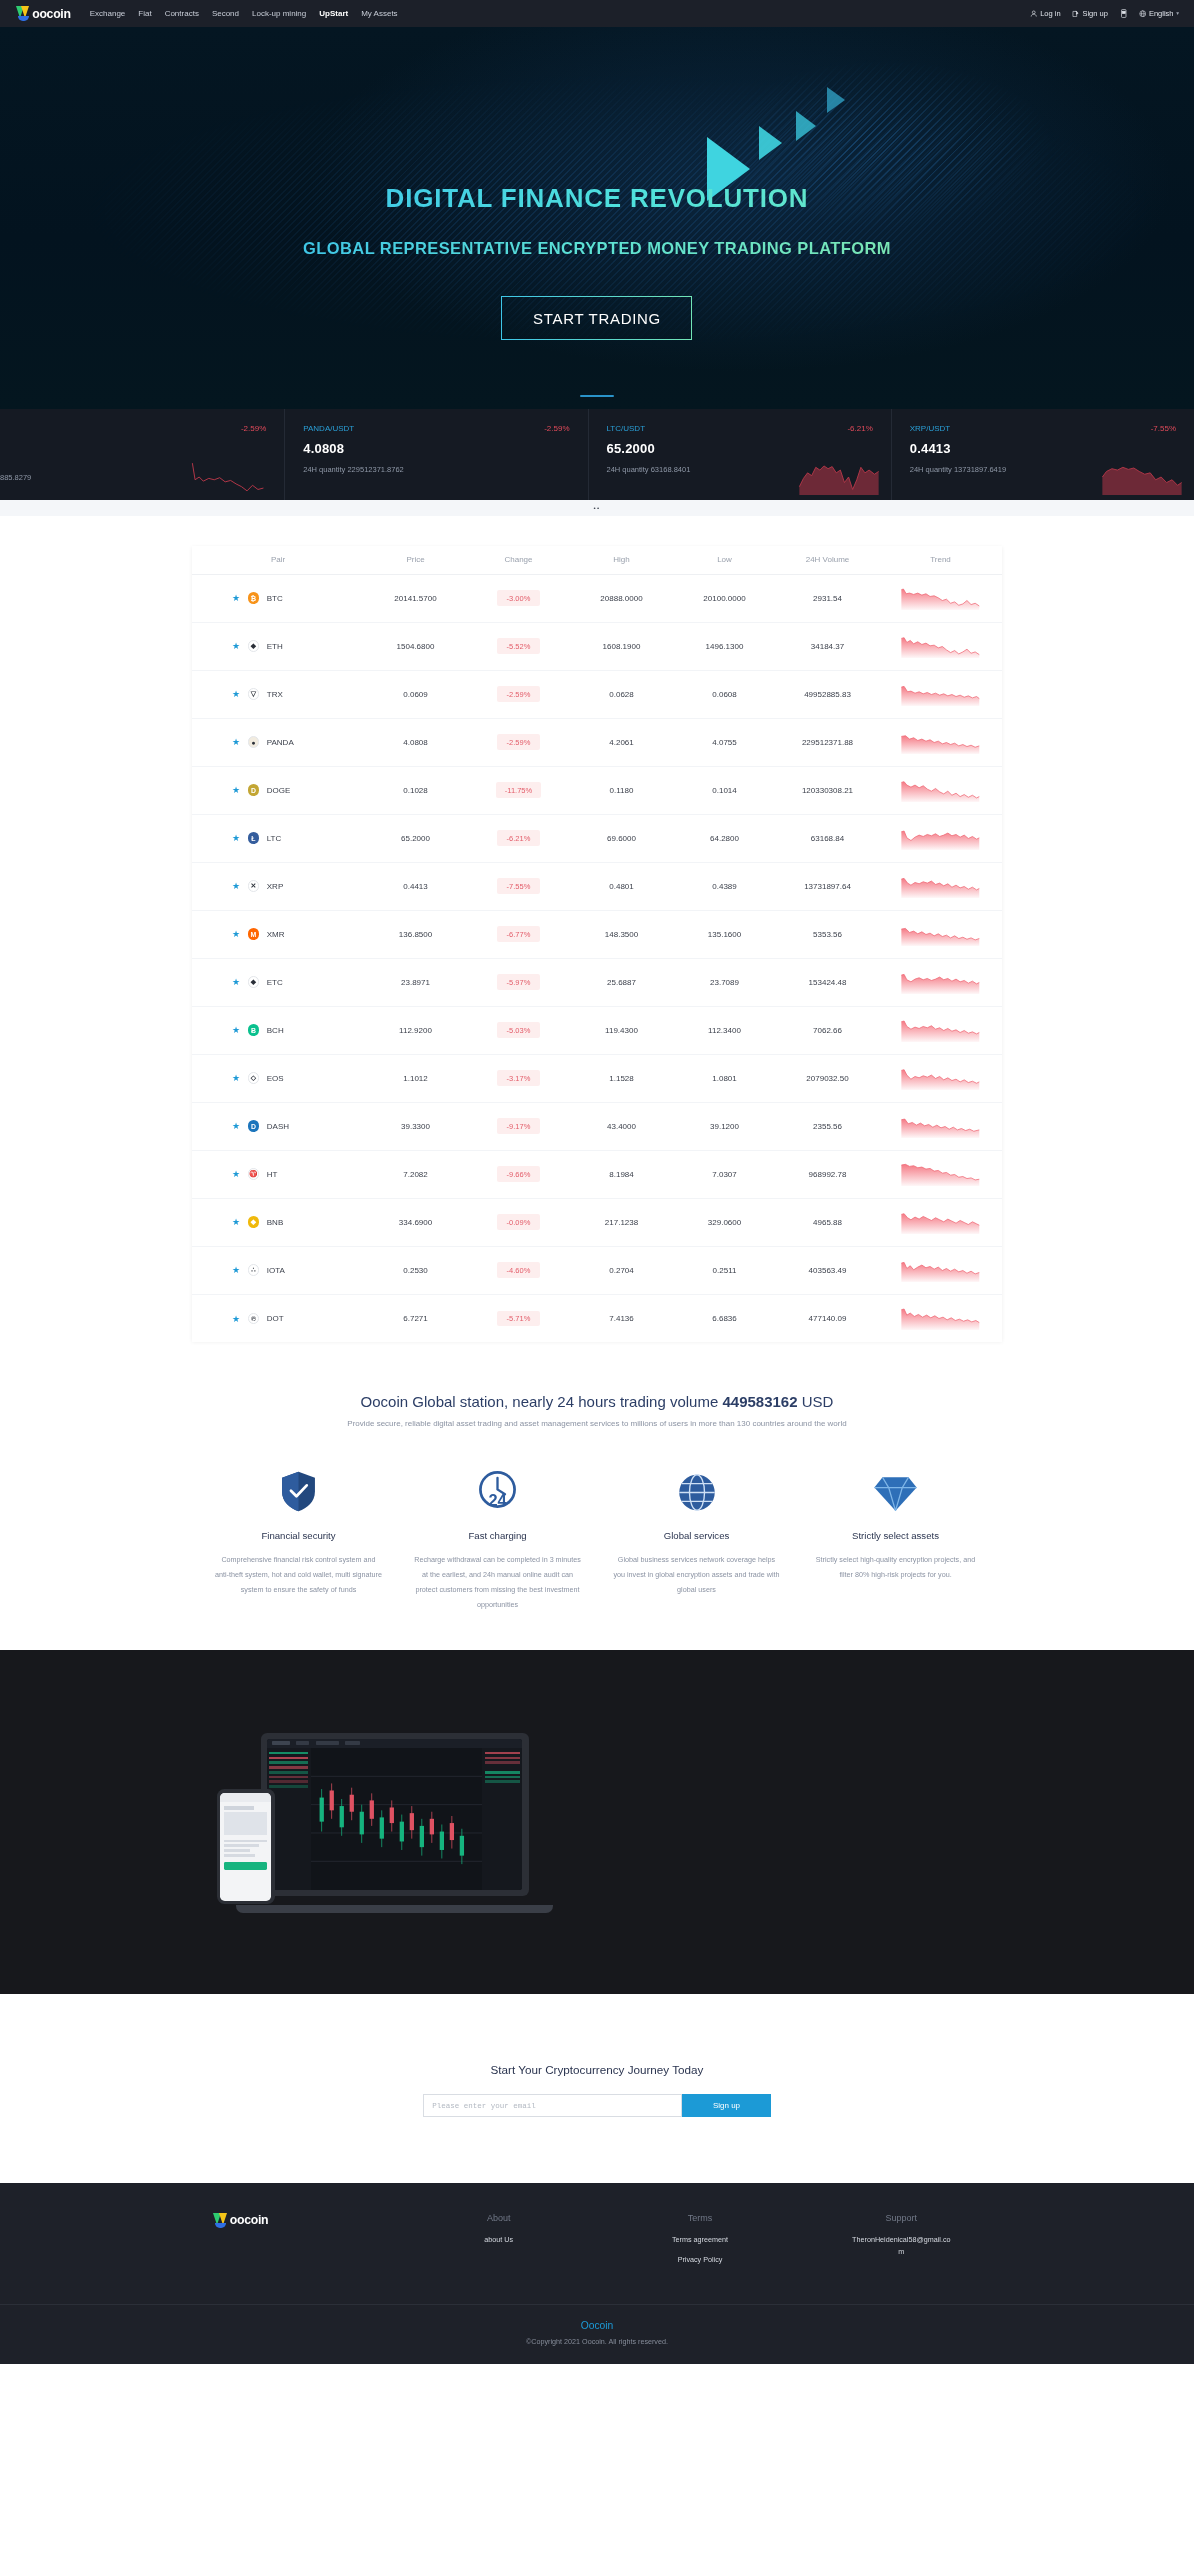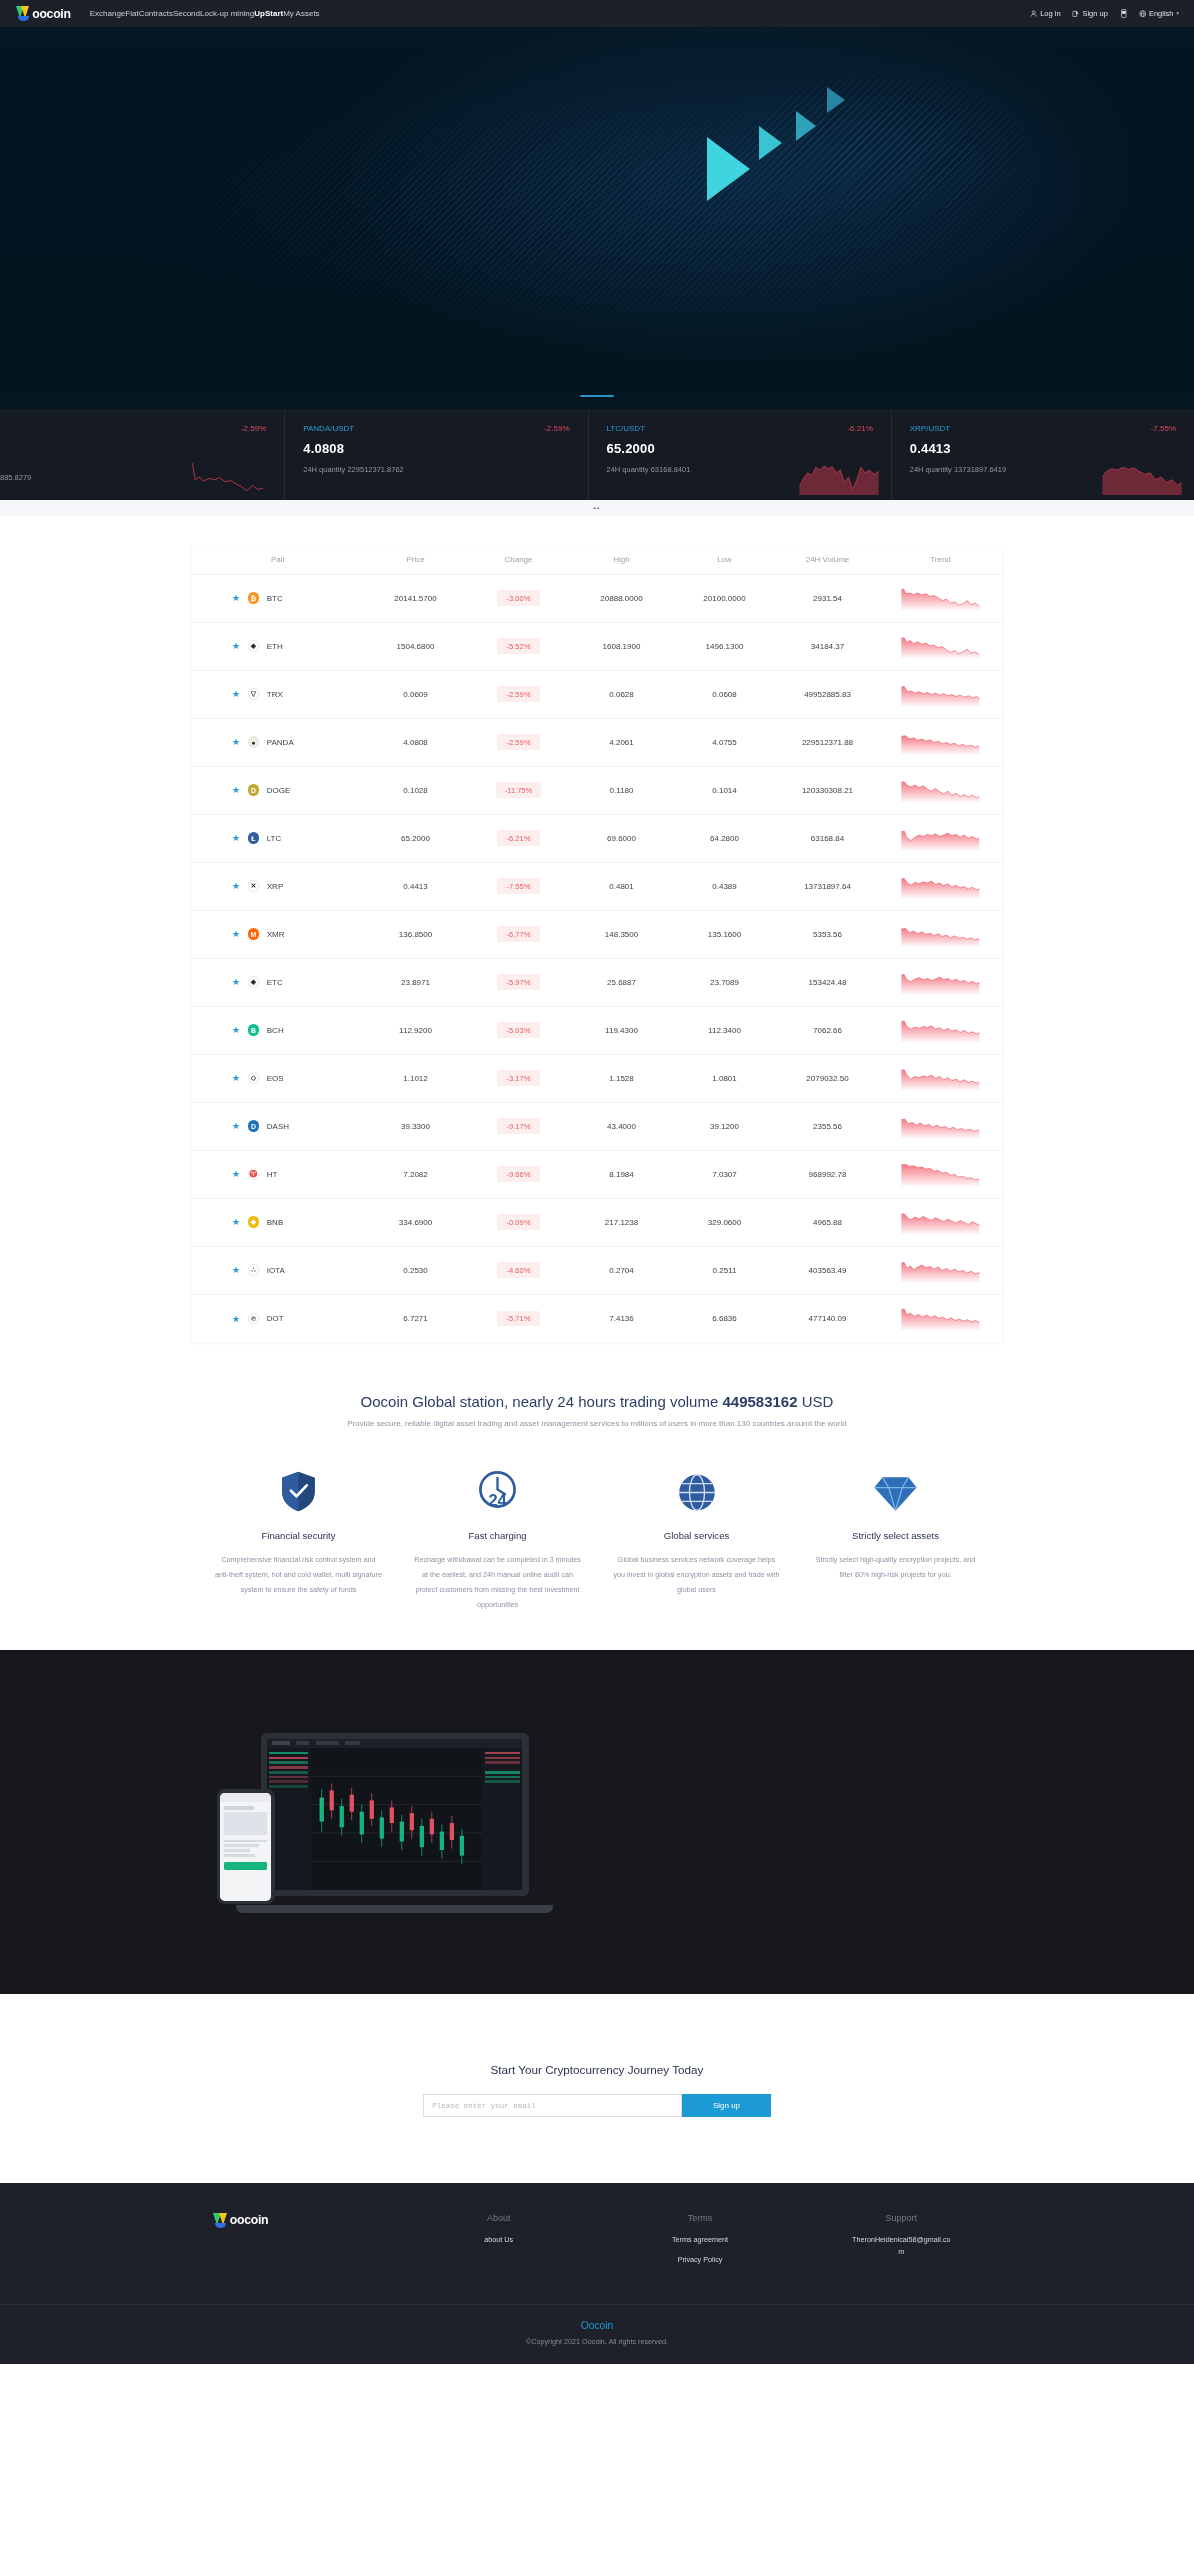--- a/index.html
+++ b/index.html
@@ -23,21 +23,21 @@
   .logo-mark { position: relative; width: 16.5px; height: 15px; }
   .logo-v-g { position: absolute; left: 0.7px; top: 0; width: 0; height: 0;
     border-left: 4.8px solid transparent; border-right: 4.8px solid transparent;
     border-top: 12.3px solid #2ecc71; }
   .logo-v-y { position: absolute; left: 6.2px; top: 0; width: 0; height: 0;
     border-left: 4.8px solid transparent; border-right: 4.8px solid transparent;
     border-top: 12.3px solid #f5c518; }
   .logo-base { position: absolute; left: 2.7px; bottom: 0; width: 11px; height: 5.5px;
     background: #2f6fe4; border-radius: 0 0 4.8px 4.8px; }
   .logo-text { color: #fff; font-size: 12.3px; font-weight: 700; letter-spacing: -0.3px; }
-  .nav-links { display: flex; align-items: center; }
+  .nav-links { display: flex; align-items: center; gap: 13px; }
   .nav-link { color: #c9ced8; font-size: 8px; cursor: pointer; white-space: nowrap; }
   .nav-link.active { color: #ffffff; font-weight: 700; }
   .nav-right { margin-left: auto; display: flex; align-items: center; gap: 11.7px; }
   .nav-act { display: flex; align-items: center; gap: 2.7px; color: #dfe3ea; font-size: 7.5px; cursor: pointer; }
   .ic { display: inline-block; line-height: 1; }
 
   
   .hero {
     position: relative;
     height: 382px;
@@ -248,20 +248,25 @@
 </div>
 
 <div class="hero">
   <div class="hero-map"></div>
   <div class="hero-map2"></div>
   <div class="hero-arrows">
     <span class="tri tri-1"></span>
       <span class="tri tri-2"></span>
     <span class="tri tri-3"></span>
       <span class="tri tri-4"></span>
+  </div>
+  <div class="hero-inner">
+    <div class="hero-title">DIGITAL FINANCE REVOLUTION</div>
+    <div class="hero-sub">GLOBAL REPRESENTATIVE ENCRYPTED MONEY TRADING PLATFORM</div>
+    <button class="hero-btn">START TRADING</button>
   </div>
   <div class="hero-bar"></div>
 </div>
 
 <div class="ticker">
   <div class="tk tk-partial">
     <div class="tk-chg">-2.59%</div>
     <div class="tk-qty" style="position:absolute;left:0;bottom:18px;">885.8279</div>
     <svg class="tk-spark" viewBox="0 0 120 52" preserveAspectRatio="none">
       <path d="M2,6 L6,30 L12,26 L18,32 L26,28 L34,30 L42,27 L50,33 L58,31 L66,36 L74,40 L82,46 L90,38 L98,44 L106,42" fill="none" stroke="#c0394b" stroke-width="1.4"></path>

